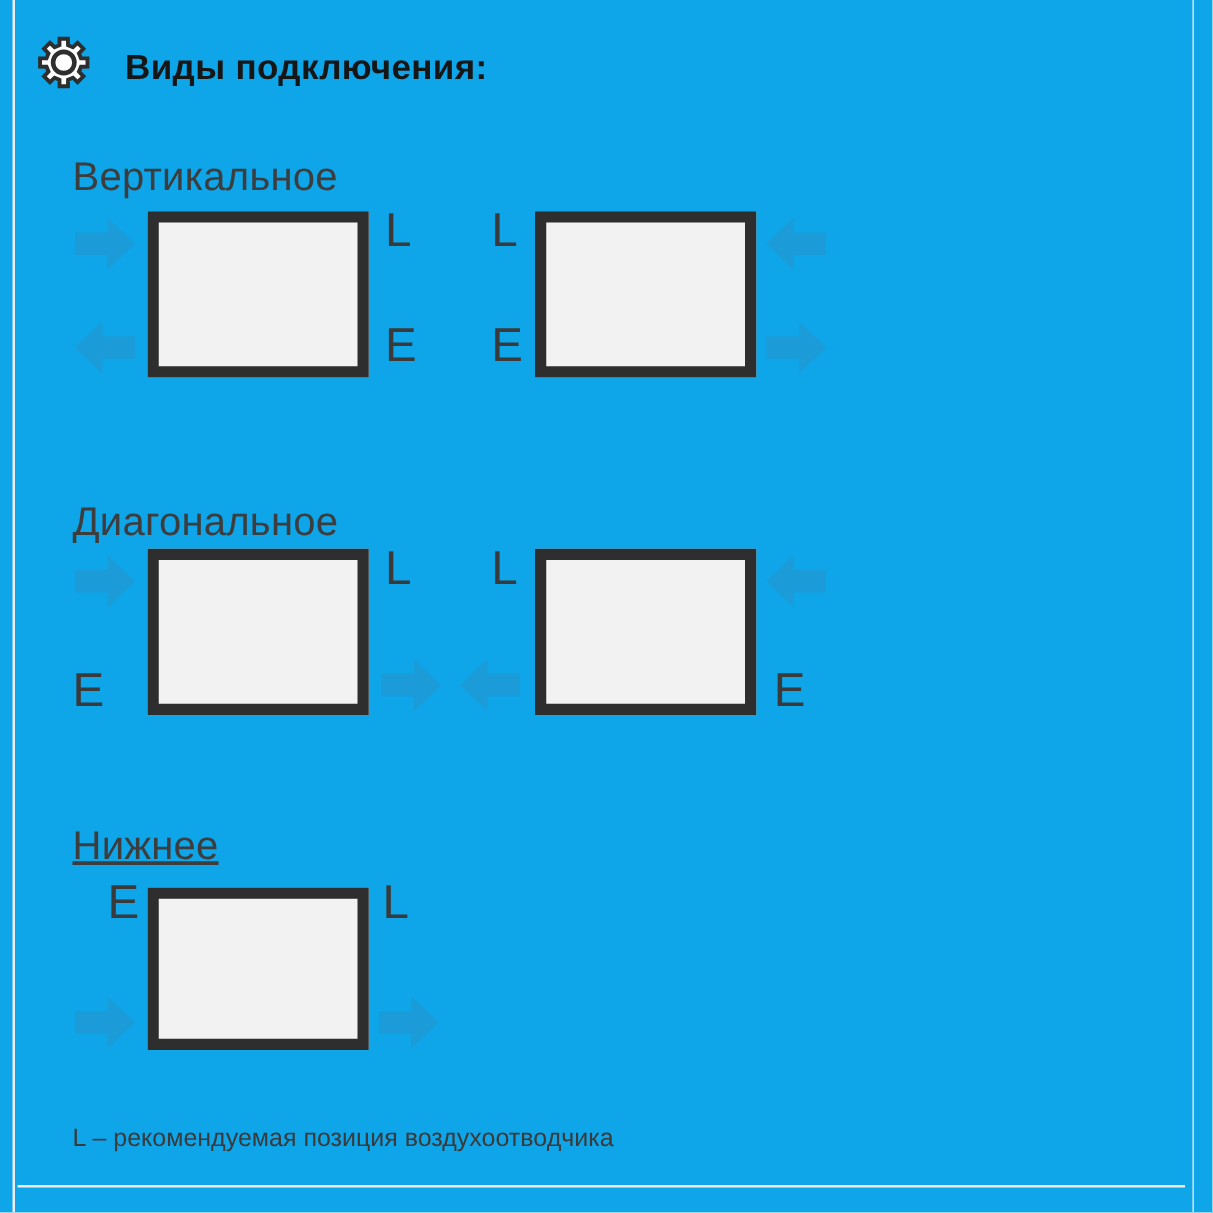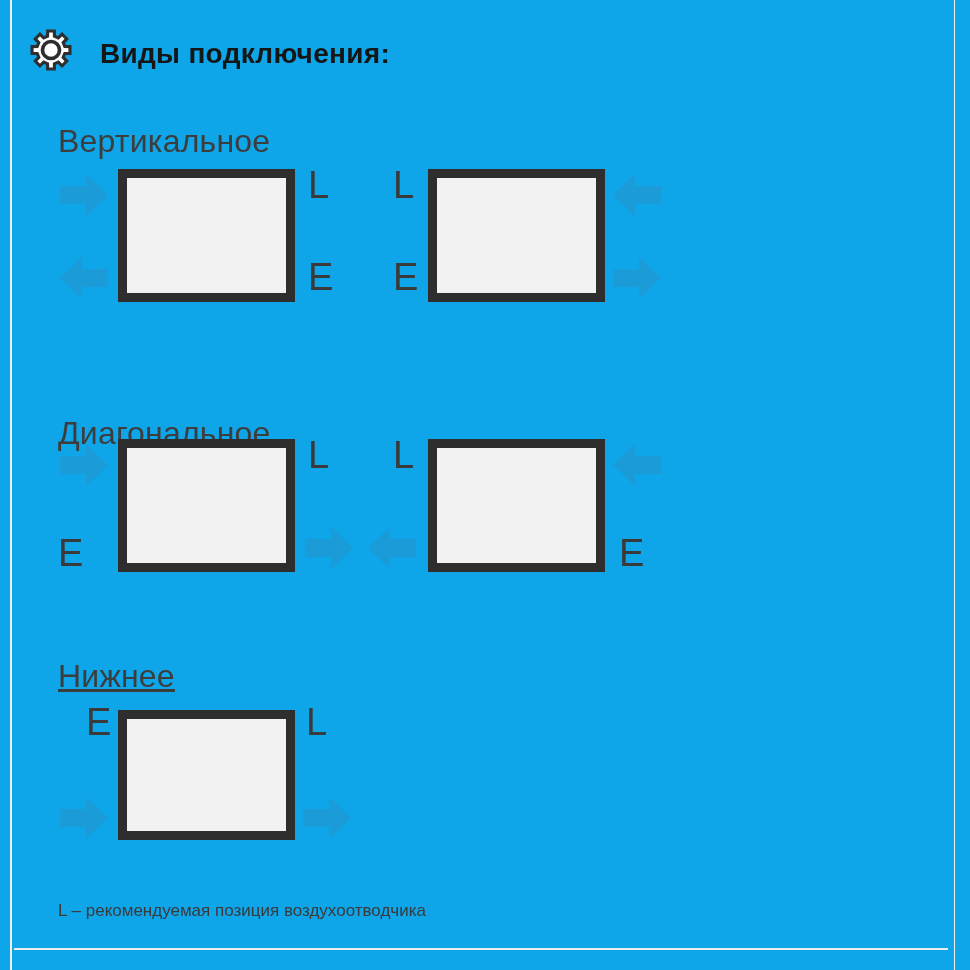--- a/index.html
+++ b/index.html
@@ -25,21 +25,21 @@
   .port-label{
     position:absolute;font-size:38px;font-weight:400;color:#3a3a3a;line-height:1;
   }
   .arrow{position:absolute;width:48px;height:42px;display:block;}
   .arrow svg{display:block;width:100%;height:100%;}
   .arrow.left{transform:scaleX(-1);}
   .arrow-shape{fill:var(--arrow,#1b9cd8);}
   .gear-body{fill:#ffffff;stroke:var(--ink,#2e2e2e);stroke-width:3.4;stroke-linejoin:miter;}
   .gear-hole{fill:none;stroke:var(--ink,#2e2e2e);stroke-width:4;}
   .legend{
-    position:absolute;left:58px;top:900px;font-size:17px;color:#3a3a3a;line-height:22px;font-weight:400;
+    position:absolute;left:58px;top:900px;font-size:20px;color:#3a3a3a;line-height:22px;font-weight:400;
   }
 </style>
 </head>
 <body>
 
 <div class="page">
 
   <div class="edge" style="left:10px;top:0;width:2px;height:970px;"></div>
   <div class="edge" style="left:954px;top:0;width:1px;height:970px;background:#f3f3f3;"></div>
   <div class="edge" style="left:14px;top:948px;width:934px;height:2px;"></div>
@@ -75,21 +75,21 @@
     <svg viewBox="0 0 48 42">
         <polygon class="arrow-shape" points="0,12 26,12 26,0 48,21 26,42 26,30 0,30"></polygon>
       </svg>
   </span>
   <span class="arrow" style="left:613px;top:257px;">
     <svg viewBox="0 0 48 42">
         <polygon class="arrow-shape" points="0,12 26,12 26,0 48,21 26,42 26,30 0,30"></polygon>
       </svg>
   </span>
 
-  <div class="sec-title" style="left:58px;top:416px;">Диагональное</div>
+  <div class="sec-title" style="left:58px;top:400px;">Диагональное</div>
 
   <span class="arrow" style="left:60px;top:444px;">
     <svg viewBox="0 0 48 42">
         <polygon class="arrow-shape" points="0,12 26,12 26,0 48,21 26,42 26,30 0,30"></polygon>
       </svg>
   </span>
   <span class="port-label" style="left:58px;top:534px;">E</span>
   <div class="radiator" style="left:118px;top:439px;"></div>
   <span class="port-label" style="left:308px;top:436px;">L</span>
   <span class="arrow" style="left:305px;top:527px;">

